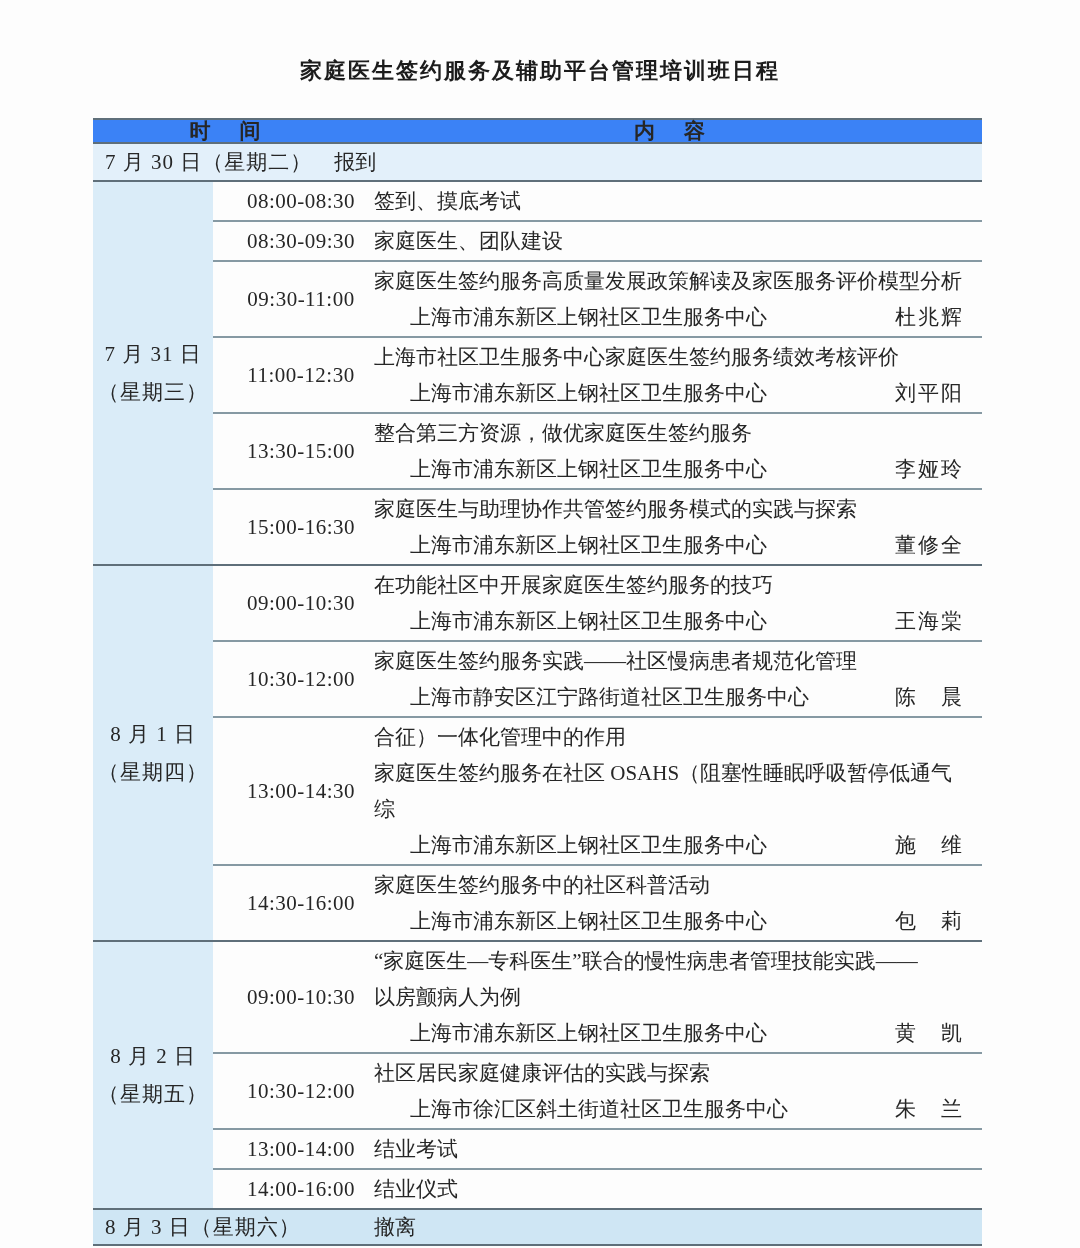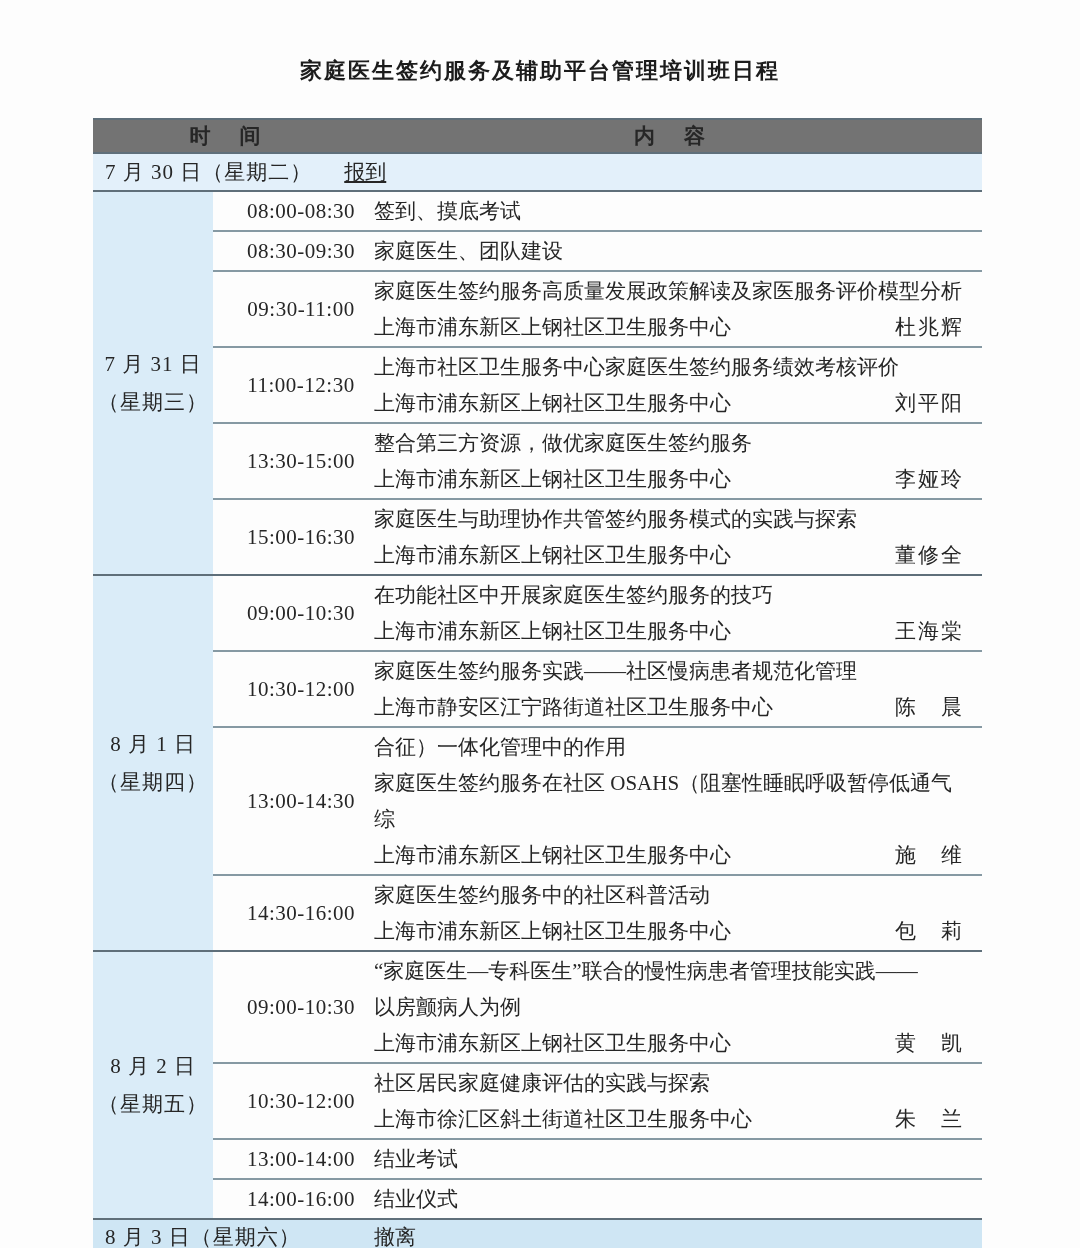--- a/index.html
+++ b/index.html
@@ -22,22 +22,22 @@
   .schedule {
     margin:32px 0 0 93px;
     width:889px;
     border-top:2px solid #5f6f7a;
     border-bottom:2px solid #5f6f7a;
     font-size:21px;
   }
   
   .header-row {
     display:flex;
-    height:34px;
-    background:#737373;
+    height:24px;
+    background:#3b82f6;
     border-bottom:2px solid #5f6f7a;
     font-weight:bold;
   }
   .header-time {
     width:268px;
     display:flex; align-items:center; justify-content:center;
     letter-spacing:4px;
   }
   .header-content {
     flex:1;
@@ -46,21 +46,21 @@
   }
   
   .banner {
     display:flex;
     align-items:center;
     height:38px;
   }
   .banner.light { background:#e3f0fa; border-bottom:2px solid #5f6f7a; }
   .banner.blue  { background:#cfe6f4; height:34px; }
   .banner .b-date { padding-left:12px; letter-spacing:1px; }
-  .banner.light .b-activity { margin-left:32px;text-decoration:underline; }
+  .banner.light .b-activity { margin-left:22px; }
   .banner.blue  .b-date { width:268px; }
   .banner.blue  .b-activity { padding-left:13px; }
   
   .day {
     display:flex;
     border-bottom:2px solid #5f6f7a;
   }
   .day:last-of-type { border-bottom:none; }
   .date-cell {
     width:120px;
@@ -77,21 +77,21 @@
   .session:first-child { border-top:none; }
   .s-time {
     width:148px;
     display:flex; align-items:center; justify-content:center;
     letter-spacing:0.5px;
     white-space:nowrap;
     padding-left:28px;
   }
   .s-body { flex:1; padding:1px 18px 1px 13px; }
   .s-line { line-height:36px; }
-  .s-orgline { display:flex; justify-content:space-between; line-height:36px; }
+  .s-orgline { display:flex; justify-content:space-between; line-height:36px;margin-left:36px; }
   .s-speaker { letter-spacing:2px; white-space:nowrap; }
 </style>
 </head>
 <body>
 
 <div class="page">
 
   <div class="title">家庭医生签约服务及辅助平台管理培训班日程</div>
 
   <div class="schedule">

